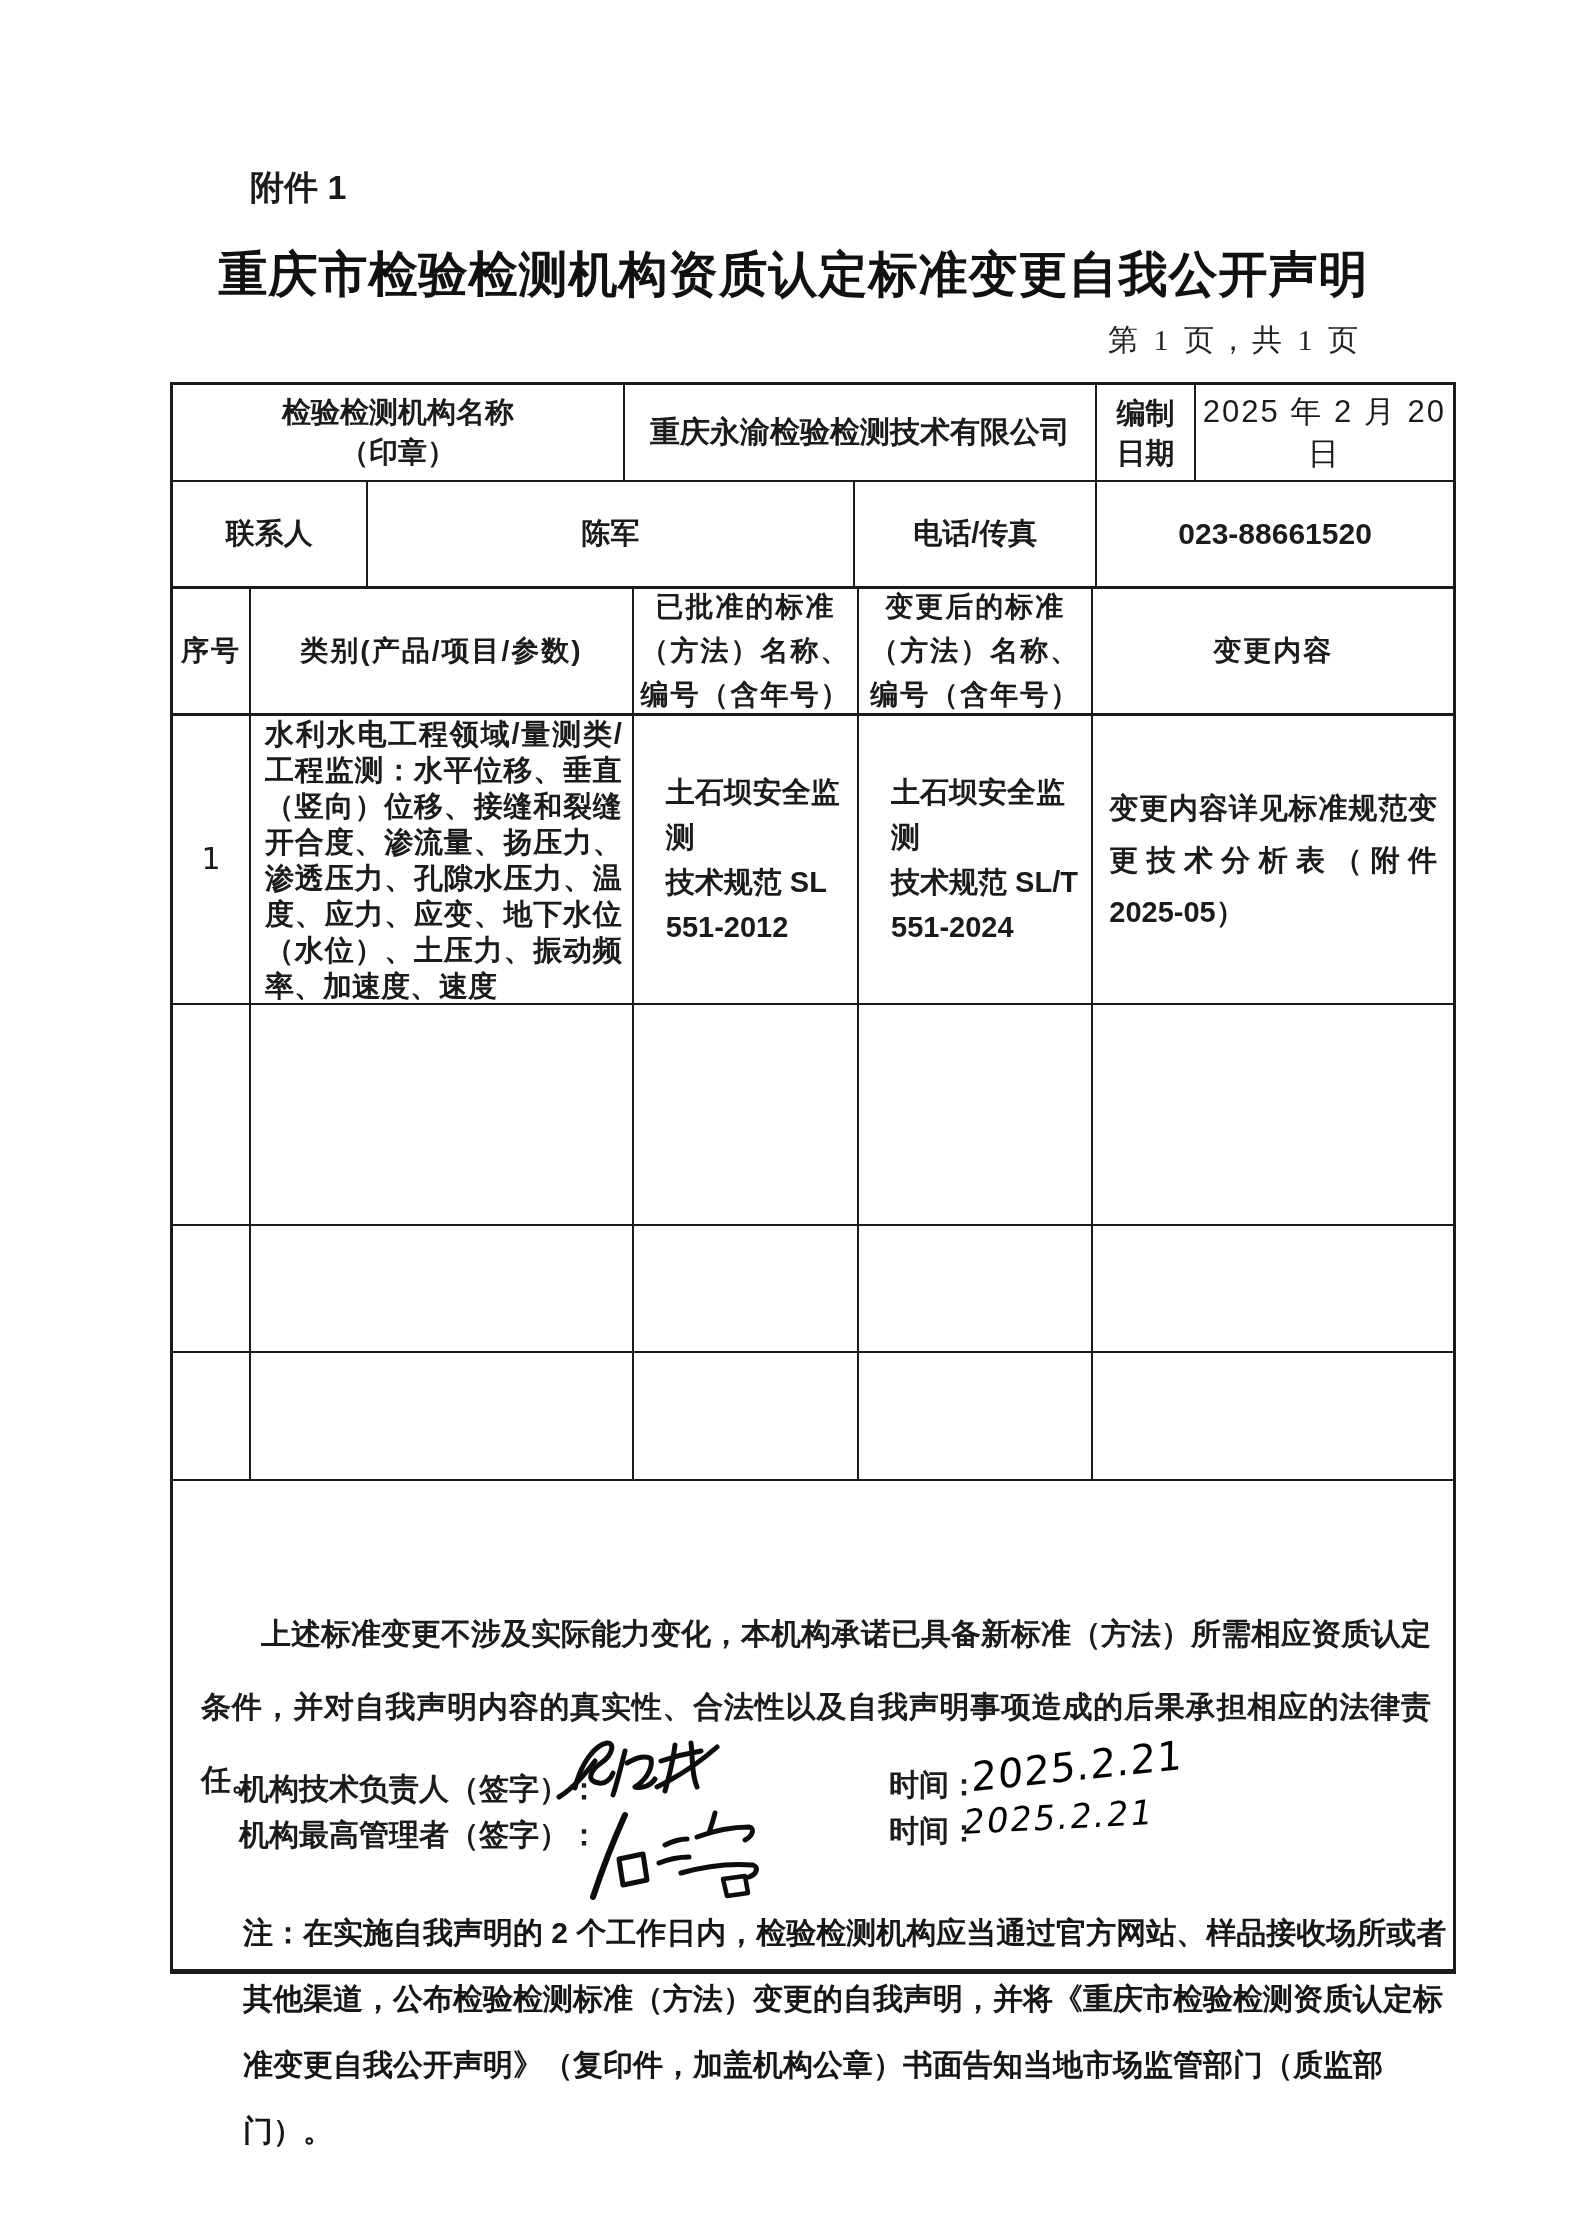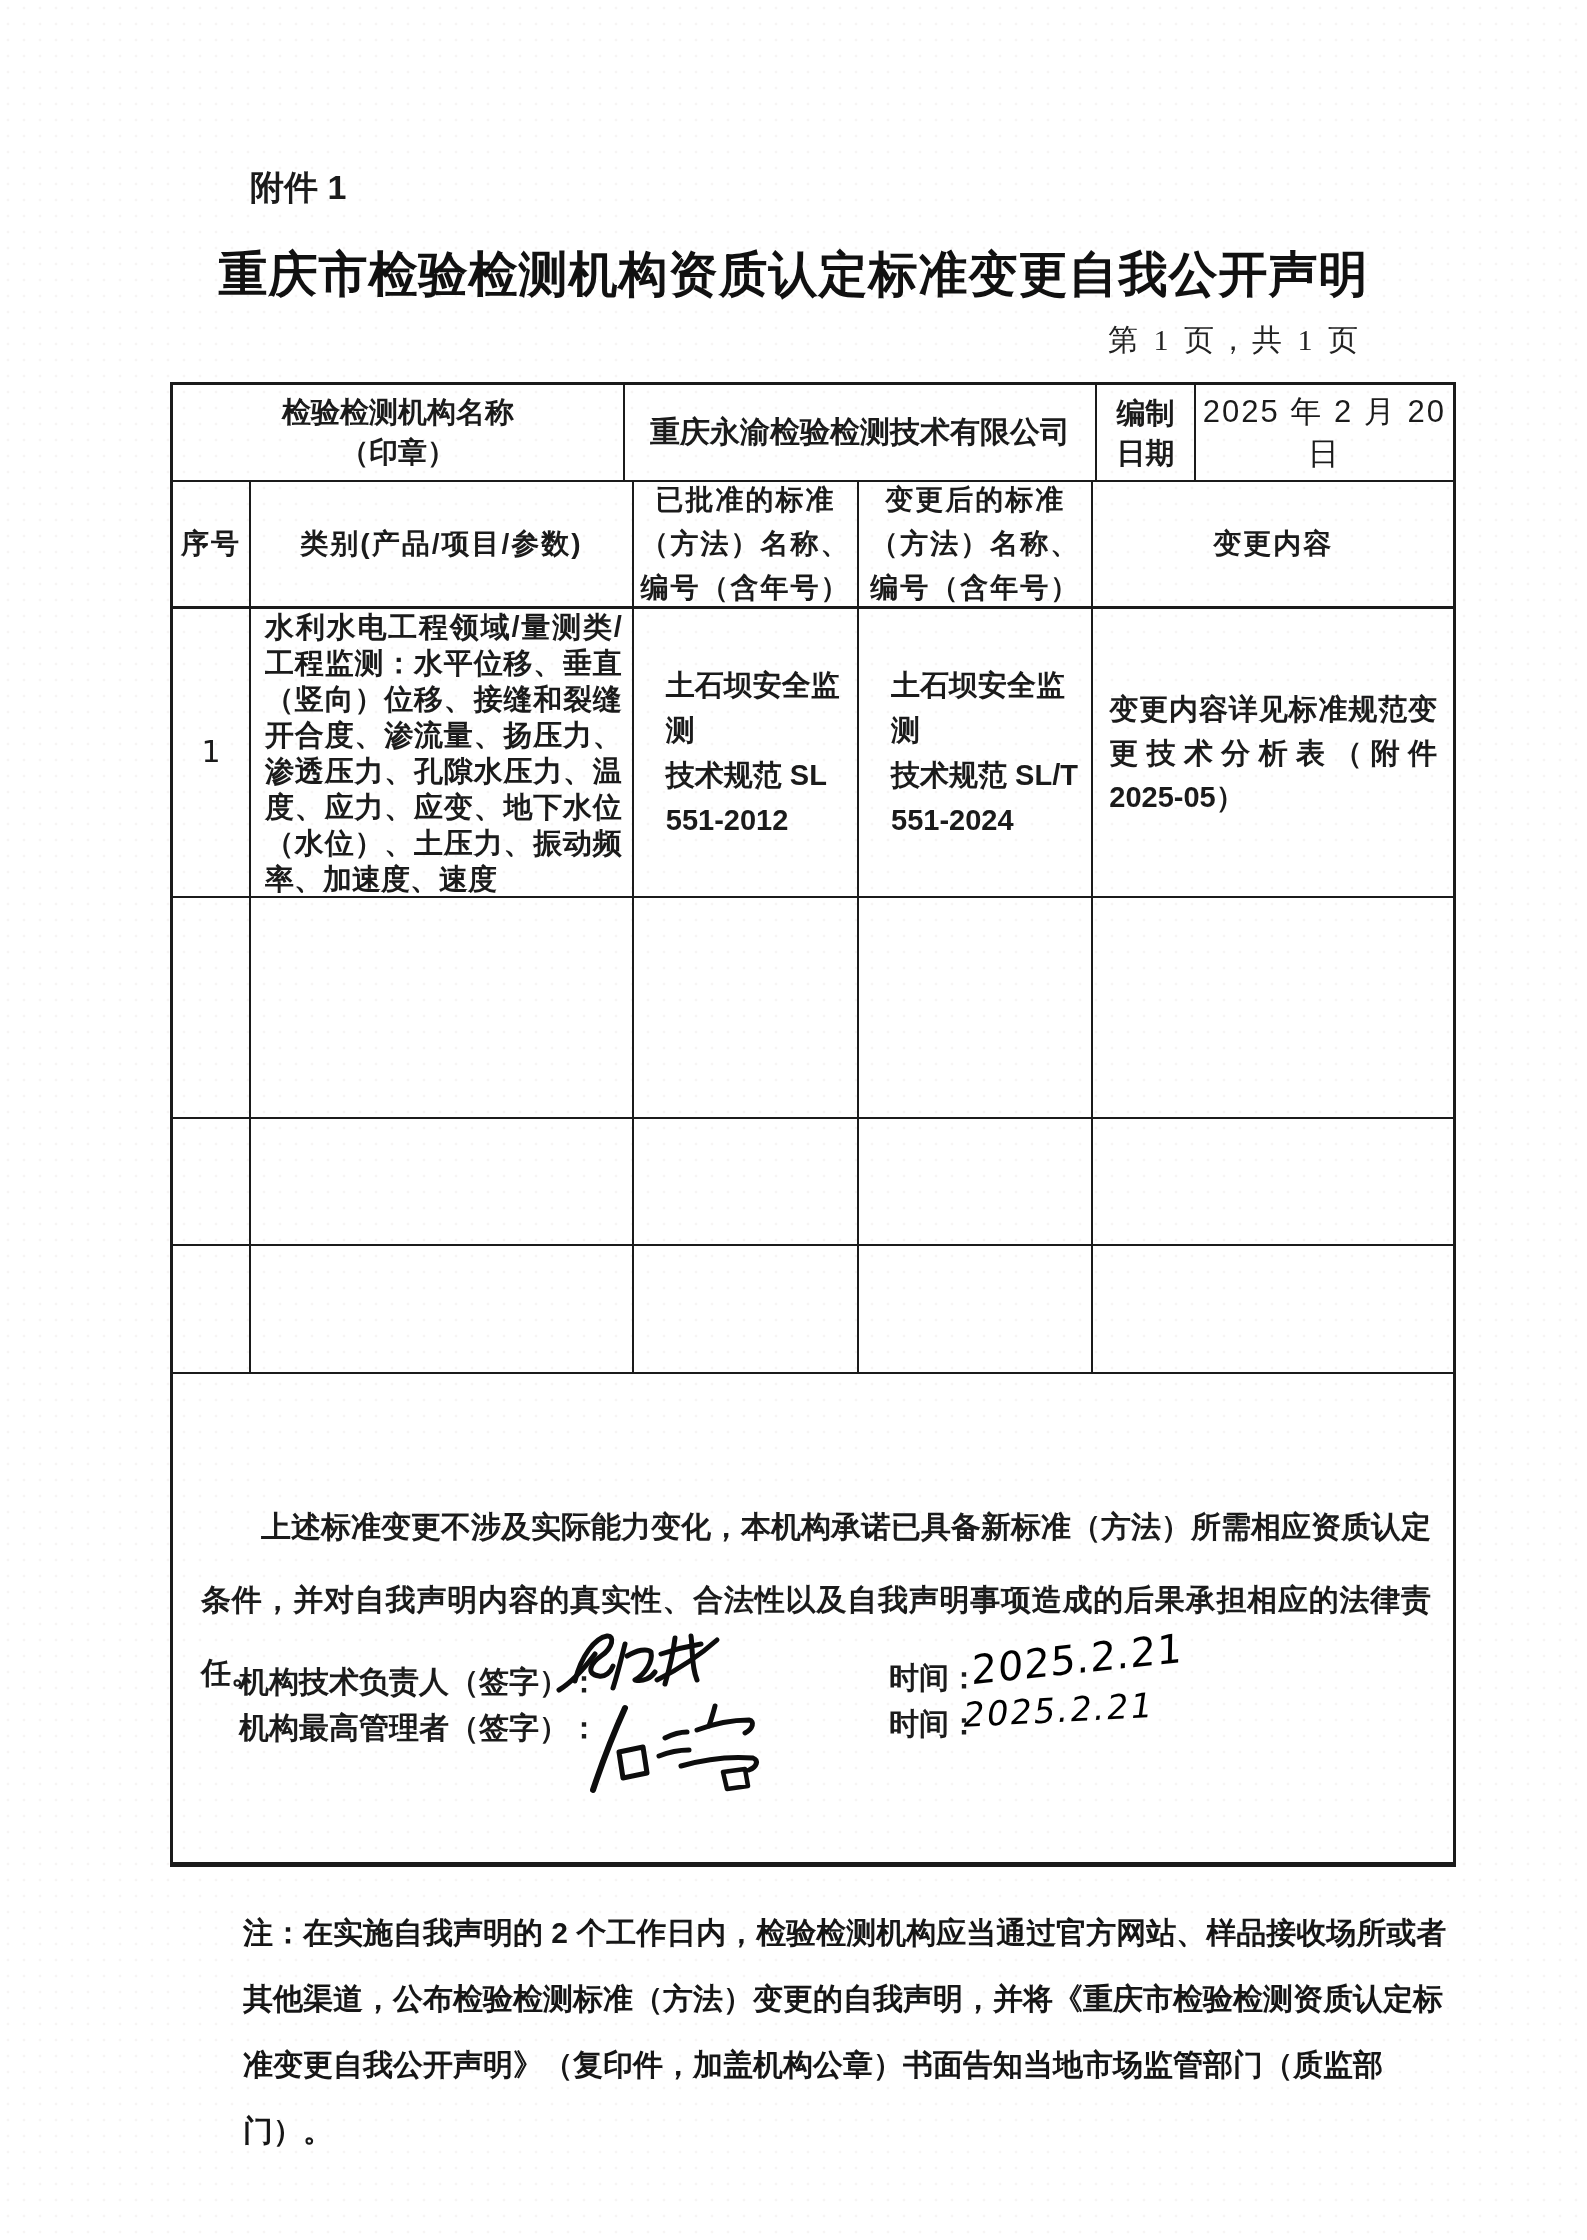--- a/index.html
+++ b/index.html
@@ -54,21 +54,21 @@
   
   .r2a{flex:0 0 15.2%;} .r2b{flex:0 0 38.1%;} .r2c{flex:0 0 18.9%;} .r2d{flex:1;font-size:30px;}
   
   .w1{flex:0 0 6.1%;} .w2{flex:0 0 29.9%;} .w3{flex:0 0 17.6%;} .w4{flex:0 0 18.3%;} .w5{flex:1;}
 
   .hdr .cell{font-size:28px;line-height:44px;letter-spacing:2px;}
   .seq{font-family:"DejaVu Sans",sans-serif;font-weight:400;font-size:30px;}
   .txt{width:100%;box-sizing:border-box;}
   .cat .txt{text-align:justify;text-justify:inter-character;font-size:29px;line-height:36px;padding:6px 10px 6px 14px;}
   .std .txt{text-align:left;font-size:29px;line-height:45px;padding-left:32px;white-space:pre-line;}
-  .chg .txt{text-align:justify;text-justify:inter-character;font-size:29px;line-height:44px;padding:0 16px;}
+  .chg .txt{text-align:justify;text-justify:inter-character;font-size:29px;line-height:52px;padding:0 16px;}
 
   
   .decl-cell{position:relative;flex:0 0 100%;display:block;border-right:none;}
   .decl-para{
     position:absolute;left:28px;right:22px;top:116px;margin:0;
     font-size:30px;font-weight:700;line-height:73px;
     text-indent:2em;text-align:justify;text-justify:inter-character;
   }
   .sig-label{position:absolute;left:66px;font-size:30px;font-weight:700;white-space:nowrap;}
   .l1{top:288px;} .l2{top:334px;}
@@ -103,20 +103,26 @@
 
     <div class="row r1">
       <div class="cell r1a pre">检验检测机构名称
 （印章）</div>
       <div class="cell r1b">重庆永渝检验检测技术有限公司</div>
       <div class="cell r1c pre">编制
 日期</div>
       <div class="cell r1d">2025 年 2 月 20 日</div>
     </div>
 
+    <div class="row r2 thick">
+      <div class="cell r2a">联系人</div>
+      <div class="cell r2b">陈军</div>
+      <div class="cell r2c">电话/传真</div>
+      <div class="cell r2d">023-88661520</div>
+    </div>
 
     <div class="row r3 hdr thick">
       <div class="cell w1">序号</div>
       <div class="cell w2">类别(产品/项目/参数)</div>
       <div class="cell w3 pre">已批准的标准
 （方法）名称、
 编号（含年号）</div>
       <div class="cell w4 pre">变更后的标准
 （方法）名称、
 编号（含年号）</div>

